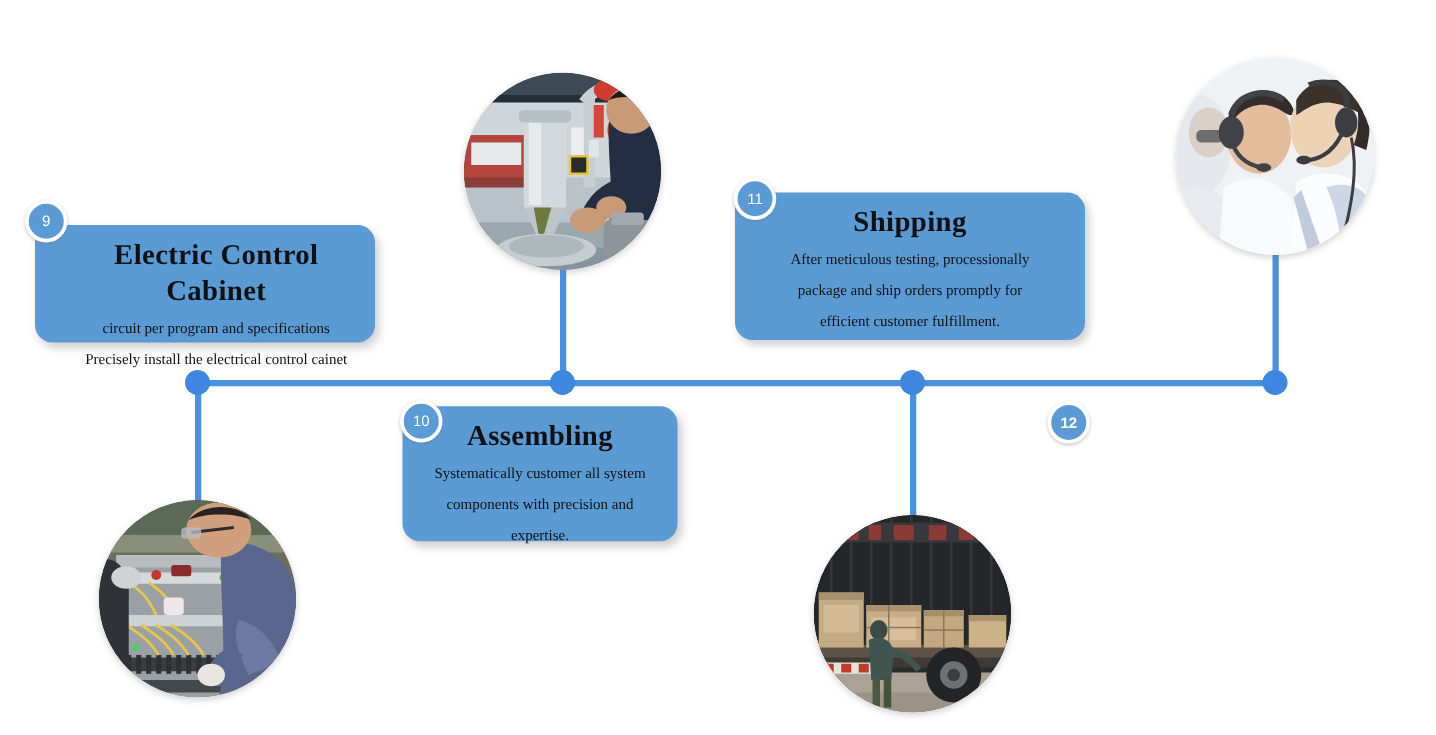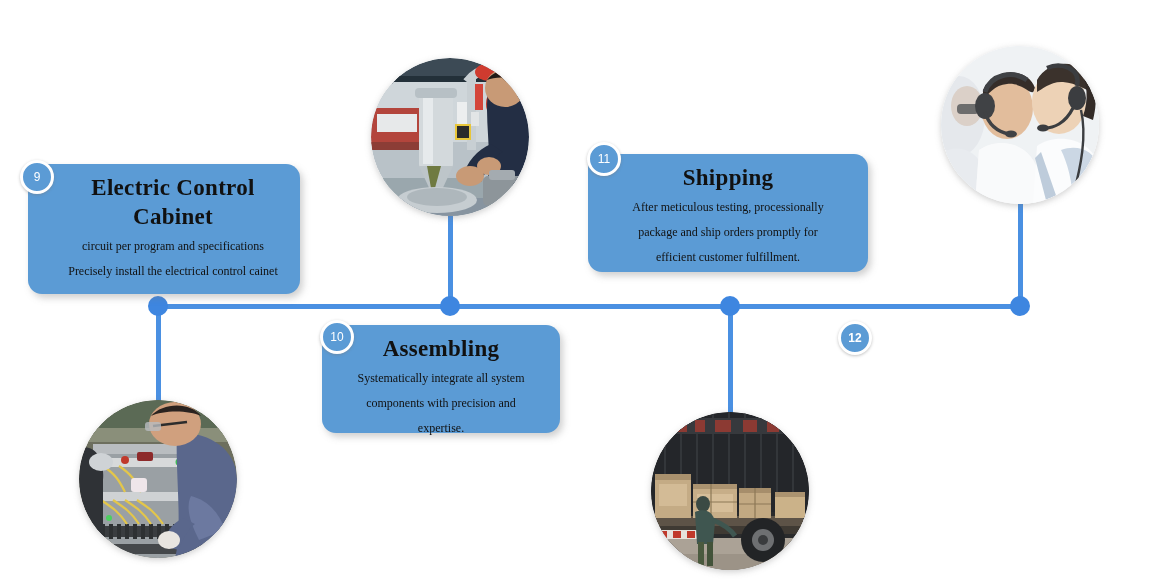--- a/index.html
+++ b/index.html
@@ -103,21 +103,21 @@
   <div class="timeline-stem" style="left:156px; top:306px; height:110px;"></div>
   <div class="timeline-stem" style="left:448px; top:198px; height:110px;"></div>
   <div class="timeline-stem" style="left:728px; top:306px; height:110px;"></div>
   <div class="timeline-stem" style="left:1018px; top:198px; height:110px;"></div>
 
   <div class="timeline-node" style="left:148px; top:296px;"></div>
   <div class="timeline-node" style="left:440px; top:296px;"></div>
   <div class="timeline-node" style="left:720px; top:296px;"></div>
   <div class="timeline-node" style="left:1010px; top:296px;"></div>
 
-  <div class="card" style="left:28px; top:164px; width:272px; height:130px;padding-left:32px;">
+  <div class="card" style="left:28px; top:180px; width:272px; height:94px;padding-left:32px;">
     <div class="card-title">Electric Control Cabinet</div>
     <div class="card-body">circuit per program and specifications</div>
     <div class="card-body">Precisely install the electrical control cainet</div>
   </div>
   <div class="badge" style="left:20px; top:160px;">9</div>
 
   <div class="photo" style="left:79px; top:400px; width:158px; height:158px;">
     <svg width="158" height="158" viewBox="0 0 158 158">
       <defs>
         <clipPath id="cp9">
@@ -240,23 +240,23 @@
 
         <rect x="112" y="118" width="40" height="30" rx="5" fill="#8d959a"></rect>
         <rect x="118" y="112" width="26" height="10" rx="3" fill="#a4abb0"></rect>
 
         <rect x="86" y="44" width="10" height="22" fill="#eceeef"></rect>
         <rect x="100" y="54" width="8" height="14" fill="#e2e5e6"></rect>
       </g>
     </svg>
   </div>
 
-  <div class="card" style="left:322px; top:325px; width:238px; height:108px;">
+  <div class="card" style="left:322px; top:325px; width:220px; height:108px;">
     <div class="card-title">Assembling</div>
-    <div class="card-body">Systematically integrate all system</div>
+    <div class="card-body">Systematically customer all system</div>
     <div class="card-body">components with precision and</div>
     <div class="card-body">expertise.</div>
   </div>
   <div class="badge" style="left:320px; top:320px;">
     <span>10</span>
   </div>
 
   <div class="card" style="left:588px; top:154px; width:280px; height:118px;">
     <div class="card-title">Shipping</div>
     <div class="card-body">After meticulous testing, processionally</div>

